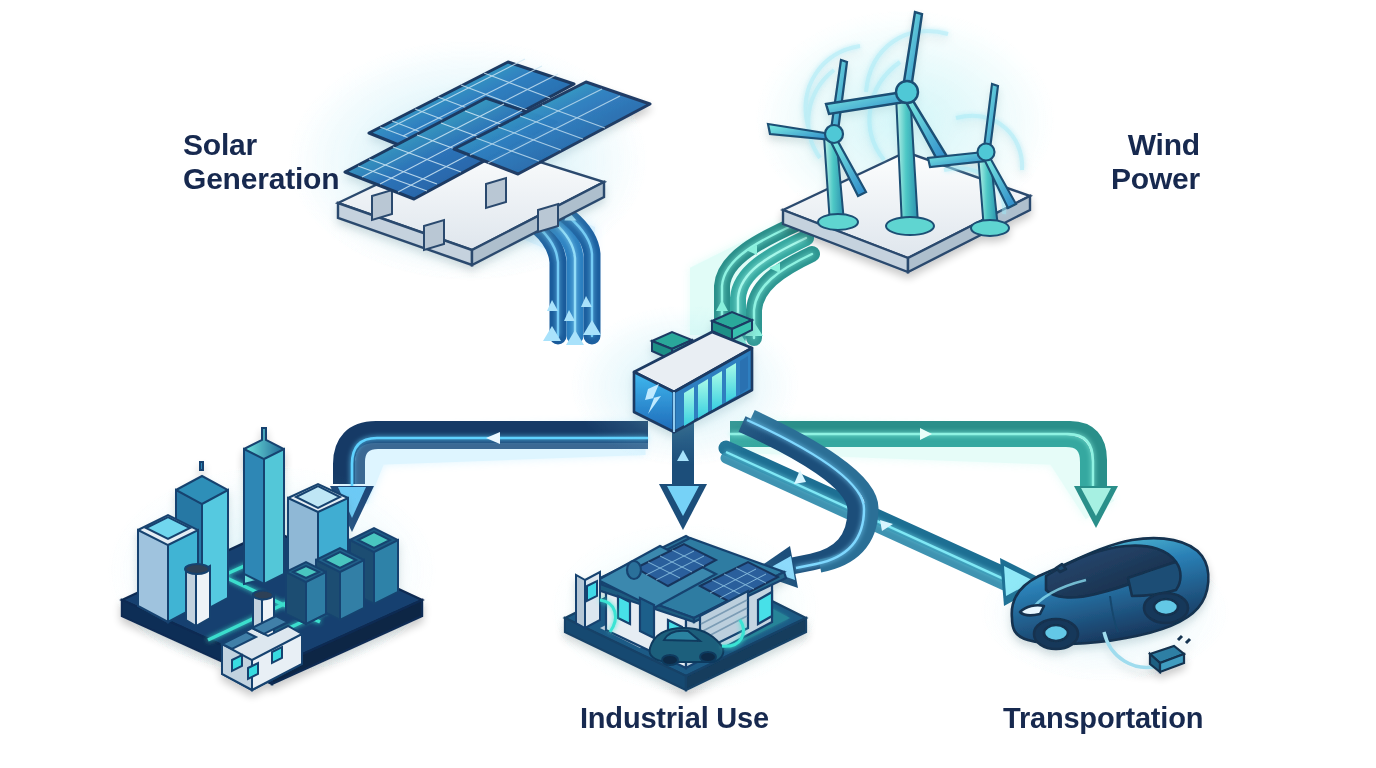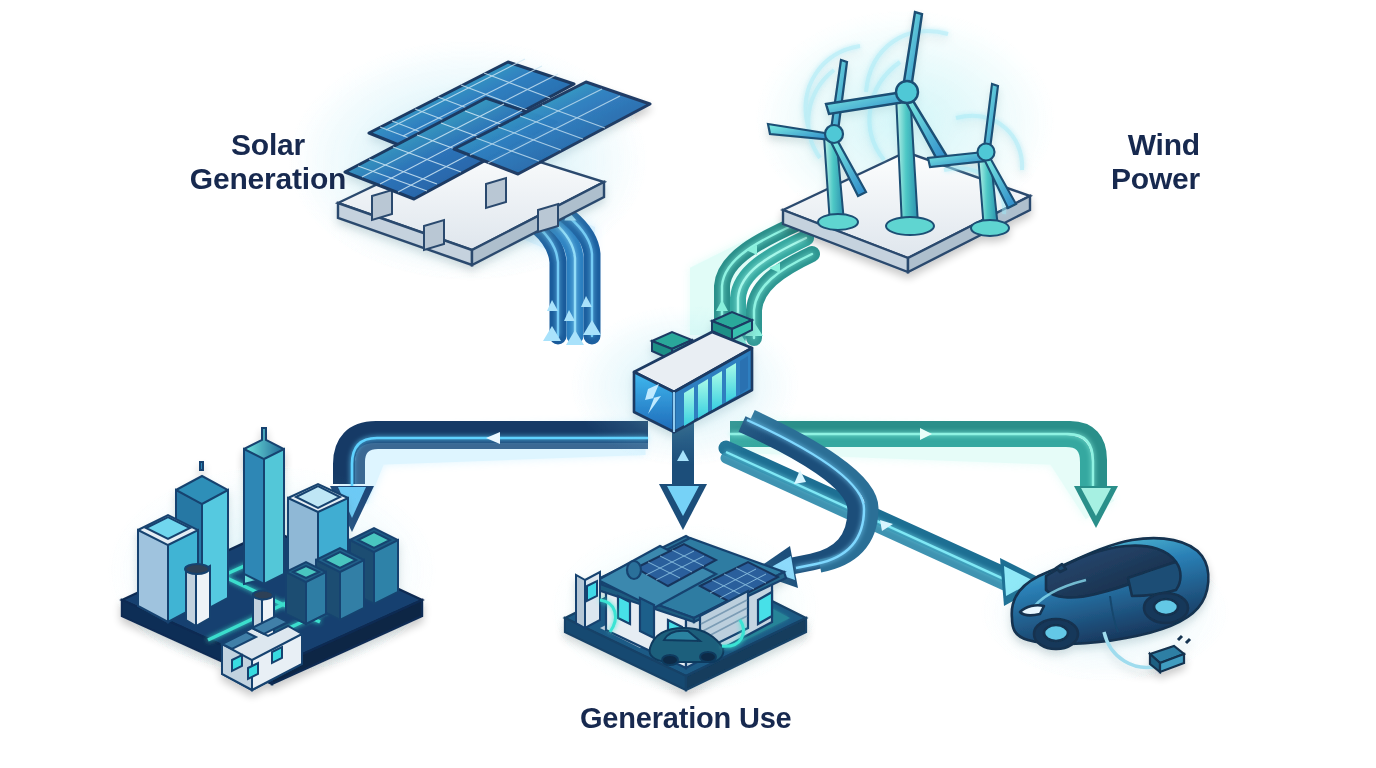--- a/index.html
+++ b/index.html
@@ -13,21 +13,21 @@
   #stage svg{position:absolute;top:0;left:0;}
   .label{
     position:absolute;
     color:#17294f;
     font-weight:bold;
     letter-spacing:-0.2px;
     line-height:1.12;
     white-space:pre-line;
     user-select:none;
   }
-  .lbl-solar{left:183px;top:128px;font-size:30px;width:170px;text-align:center;}
+  .lbl-solar{left:183px;top:128px;font-size:30px;width:170px;text-align:left;}
   .lbl-wind{left:1040px;top:128px;font-size:30px;width:160px;text-align:right;}
   .lbl-grid{left:765px;top:362px;font-size:29px;}
   .lbl-ind{left:176px;top:702px;font-size:29px;}
   .lbl-res{left:580px;top:702px;font-size:29px;}
   .lbl-tra{left:1003px;top:702px;font-size:29px;}
 </style>
 </head>
 <body>
 
 <div id="stage">
@@ -528,15 +528,16 @@
       <path d="M1160,663 L1184,654 L1184,663 L1160,672 Z" fill="#3f9cc0"></path>
       <path d="M1178,640 L1182,636 M1186,643 L1190,639" stroke="#12324f" stroke-width="3"></path>
     </g>
   </g>
 </svg>
 
   <div class="label lbl-solar">Solar
 Generation</div>
   <div class="label lbl-wind">Wind
 Power</div>
-  <div class="label lbl-res">Generation Use</div>
+  <div class="label lbl-res">Industrial Use</div>
+  <div class="label lbl-tra">Transportation</div>
 
 </div>
 
 </body></html>

